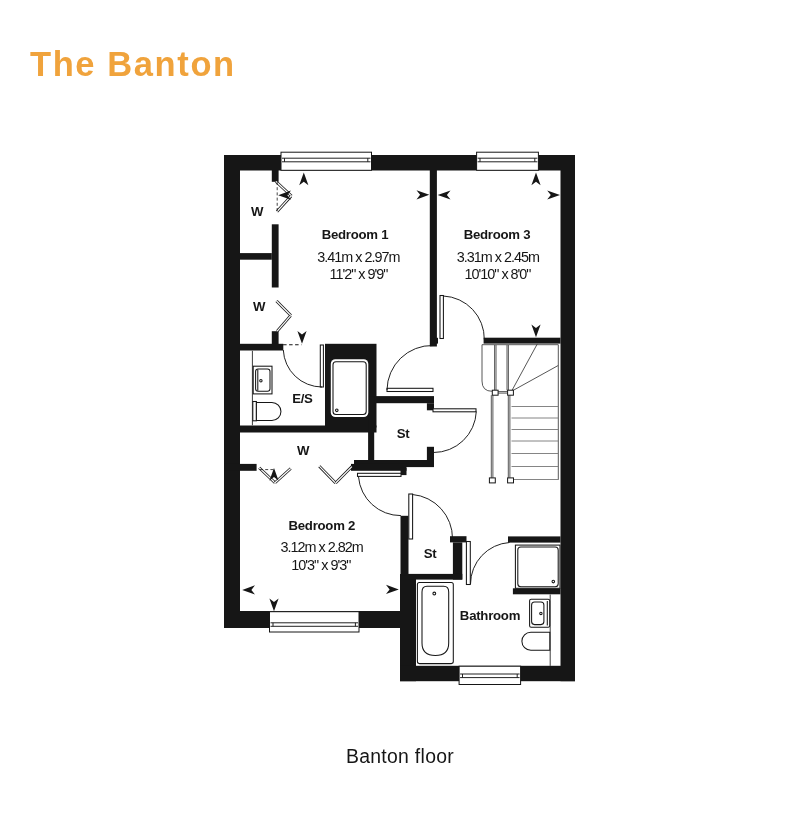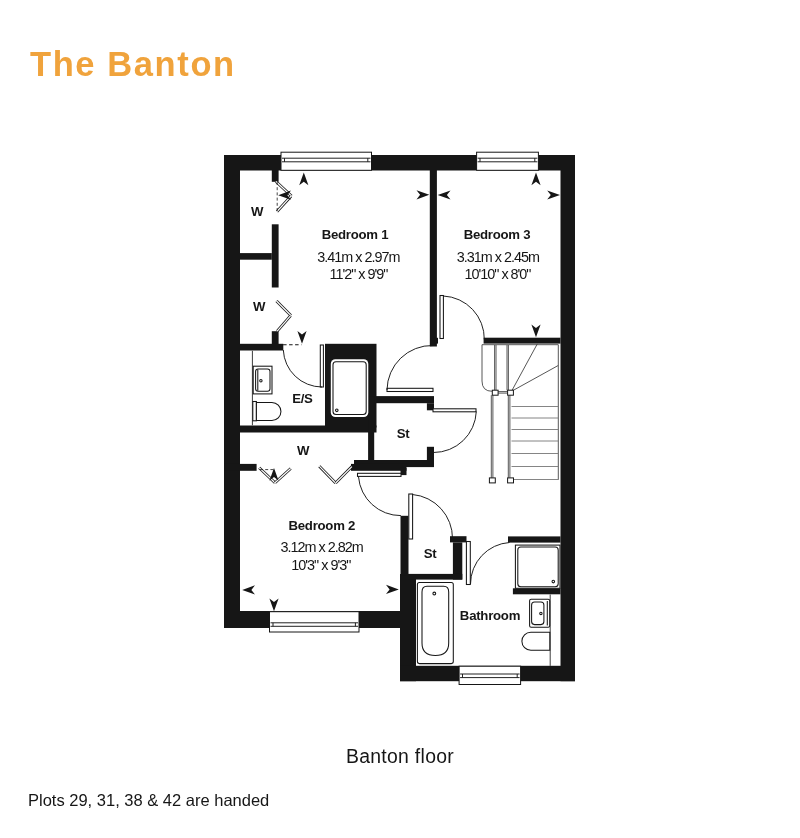--- a/index.html
+++ b/index.html
@@ -292,14 +292,13 @@
 
 <text class="rl" x="403" y="437.7" text-anchor="middle">St</text>
 
 <text class="rl" x="430" y="557.7" text-anchor="middle">St</text>
 
 <text class="rl" x="490" y="620.3" text-anchor="middle">Bathroom</text>
 </svg>
 
 <div style="position:absolute;left:0;top:746.5px;width:800px;text-align:center;font-size:19.4px;letter-spacing:0.3px;line-height:1;color:#161616;">Banton floor</div>
 
-<div style="position:absolute;left:28px;top:792px;font-size:16.5px;line-height:1;color:#161616;">Plots 29, 31, 38 &amp; 42 are handed</div>
 </div>
 
 </body></html>

